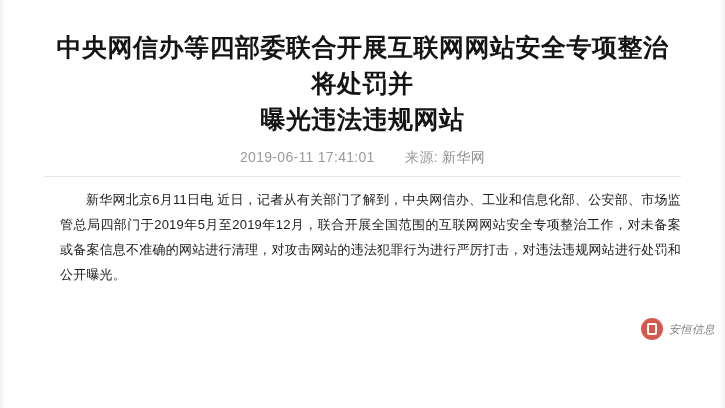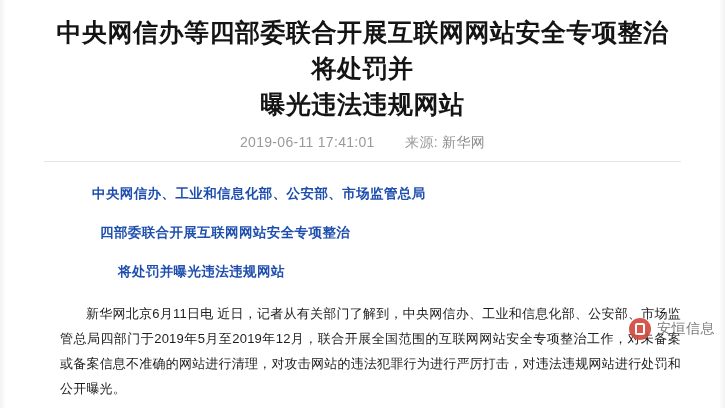--- a/index.html
+++ b/index.html
@@ -13,21 +13,21 @@
     font-family: "Liberation Sans", sans-serif;
     color: #1a1a1a;
     overflow: hidden;
     position: relative;
   }
   .page {
     position: relative;
     width: 725px;
     height: 348px;
     box-sizing: border-box;
-    padding: 0 44px;
+    padding: 15px 44px;
   }
   
   .headline {
     margin: 0;
     padding-top: 14px;
     font-size: 25px;
     line-height: 36px;
     font-weight: bold;
     text-align: center;
     letter-spacing: 0.5px;
@@ -134,24 +134,25 @@
     position: absolute;
     left: 6px;
     top: 5px;
     width: 10px;
     height: 12px;
     border: 2px solid #ffffff;
     border-radius: 2px;
     box-sizing: border-box;
   }
   .wm-text {
-    font-size: 14px;
+    font-size: 11px;
     color: #6f6f6f;
     white-space: nowrap;
     letter-spacing: 0.5px;
+    font-style: italic;
   }
 </style>
 </head>
 <body>
 
 <div class="page">
 
   <div class="left-edge"></div>
   <div class="right-edge"></div>
 
@@ -162,25 +163,20 @@
 
   <div class="meta">
     <span>2019-06-11 17:41:01</span>
     <span class="sep"></span>
     <span class="source-label">来源:</span>
     <span class="source-name">新华网</span>
   </div>
 
   <div class="rule"></div>
 
-  <div class="subheads">
-    <div class="subhead indent1">中央网信办、工业和信息化部、公安部、市场监管总局</div>
-    <div class="subhead indent2">四部委联合开展互联网网站安全专项整治</div>
-    <div class="subhead indent3">将处罚并曝光违法违规网站</div>
-  </div>
 
   <div class="body-text">
     <p class="para"><span class="ind"></span><span>新华网北京6月11日电 近日，记者从有关部门了解到，中央网信办、工业和信息化部、公安部、市场监管总局四部门于2019年5月至2019年12月，联合开展全国范围的互联网网站安全专项整治工作，对未备案或备案信息不准确的网站进行清理，对攻击网站的违法犯罪行为进行严厉打击，对违法违规网站进行处罚和公开曝光。</span></p>
     <p class="para"><span class="ind"></span></p>
   </div>
 
   <div class="watermark">
     <div class="wm-logo"></div>
     <div class="wm-text">安恒信息</div>
   </div>

